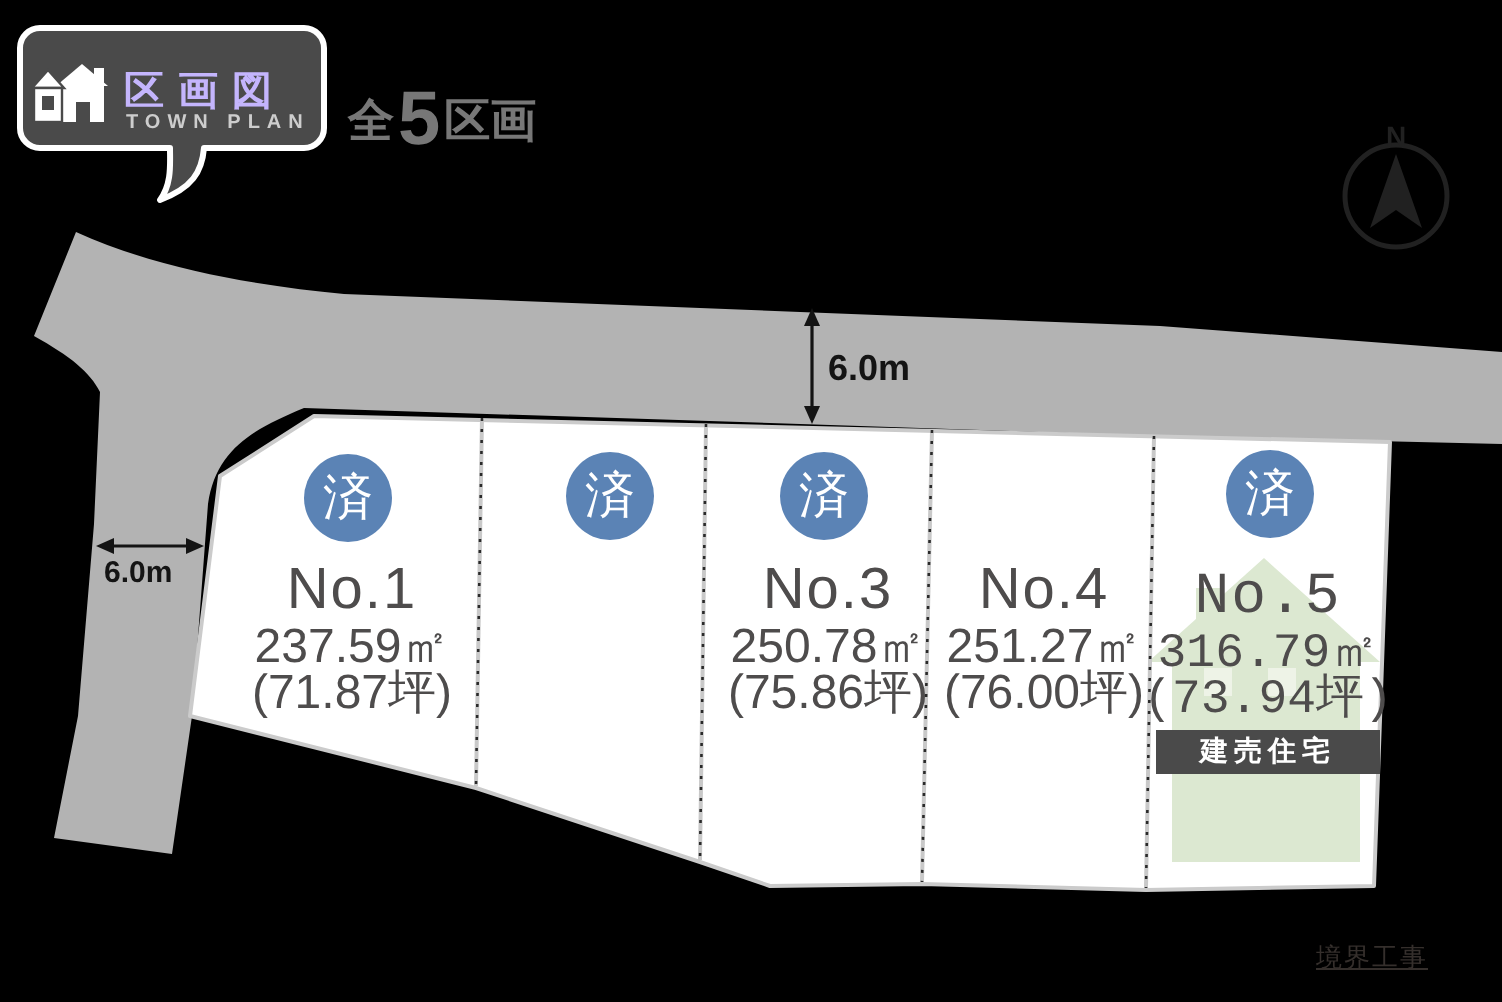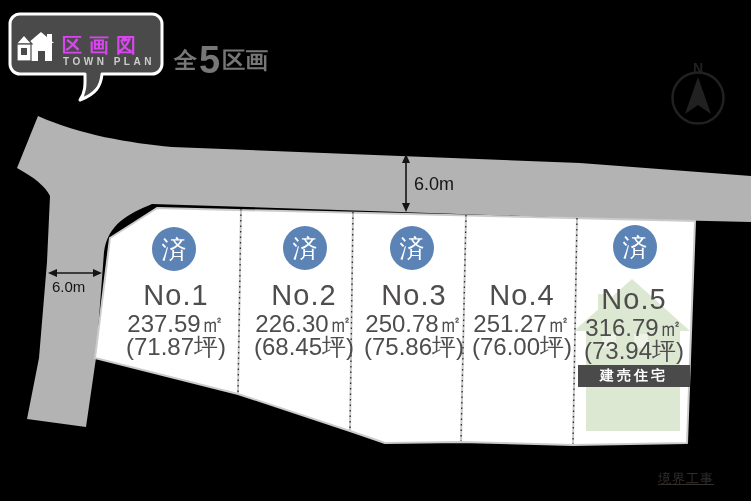--- a/index.html
+++ b/index.html
@@ -19,26 +19,26 @@
     position: absolute; width: 44px; height: 44px; border-radius: 50%;
     background: #5b83b5; color: #fff; font-size: 25px; line-height: 44px;
     text-align: center;
   }
   .build-tag {
     display: inline-block; margin-top: 3px; background: #4a4a4a; color: #fff;
     font-size: 14px; font-weight: bold; letter-spacing: 3px; padding: 2px 22px;
   }
 
   
-  .dim-label { position: absolute; color: #141414; font-weight: normal; }
+  .dim-label { position: absolute; color: #141414; font-weight: bold; }
   .dim-label.top { left: 414px; top: 174px; font-size: 18px; }
   .dim-label.left { left: 52px; top: 278px; font-size: 15px; }
 
   
-  .plan-badge-title { position: absolute; left: 62px; top: 32px; color: #d946ef; font-size: 20px; font-weight: bold; letter-spacing: 7px; white-space: nowrap; }
+  .plan-badge-title { position: absolute; left: 62px; top: 32px; color: #c4b5fd; font-size: 20px; font-weight: bold; letter-spacing: 7px; white-space: nowrap; }
   .plan-badge-sub { position: absolute; left: 63px; top: 56px; color: #cdcdcd; font-size: 10px; font-weight: bold; letter-spacing: 3.5px; white-space: nowrap; }
   .house-icon-svg { position: absolute; left: 14px; top: 31px; }
 
   .total-lots { position: absolute; left: 174px; top: 42px; display: flex; align-items: flex-end; color: #777; font-weight: bold; }
   .total-lots .prefix, .total-lots .suffix { font-size: 23px; line-height: 27px; }
   .total-lots .count { font-size: 38px; line-height: 37px; margin: 0 2px -5px 2px; font-weight: 600; }
 
   .footer-note { position: absolute; left: 658px; top: 470px; color: #352f2c; font-size: 13px; letter-spacing: 1px; text-decoration: underline; }
 </style>
 </head>
@@ -130,39 +130,34 @@
   <div class="sold-badge" style="left:283px; top:226px;">済</div>
   <div class="sold-badge" style="left:390px; top:226px;">済</div>
   <div class="sold-badge" style="left:613px; top:225px;">済</div>
 
   <div class="lot-info" style="left:106px; top:278px;">
     <div class="lot-number">No.1</div>
     <div class="lot-area">237.59㎡</div>
     <div class="lot-area">(71.87坪)</div>
   </div>
 
-  <div class="lot-info" style="left:234px; top:278px;">
-    <div class="lot-number">No.2</div>
-    <div class="lot-area">226.30㎡</div>
-    <div class="lot-area">(68.45坪)</div>
-  </div>
 
   <div class="lot-info" style="left:344px; top:278px;">
     <div class="lot-number">No.3</div>
     <div class="lot-area">250.78㎡</div>
     <div class="lot-area">(75.86坪)</div>
   </div>
 
   <div class="lot-info" style="left:452px; top:278px;">
     <div class="lot-number">No.4</div>
     <div class="lot-area">251.27㎡</div>
     <div class="lot-area">(76.00坪)</div>
   </div>
 
-  <div class="lot-info" style="left:564px; top:282px;">
+  <div class="lot-info" style="left:564px; top:282px;font-family:Liberation Mono, monospace;">
     <div class="lot-number">No.5</div>
     <div class="lot-area">316.79㎡</div>
     <div class="lot-area">(73.94坪)</div>
     <div class="build-tag">建売住宅</div>
   </div>
 
   <div class="footer-note">境界工事</div>
 
 </div>
 

